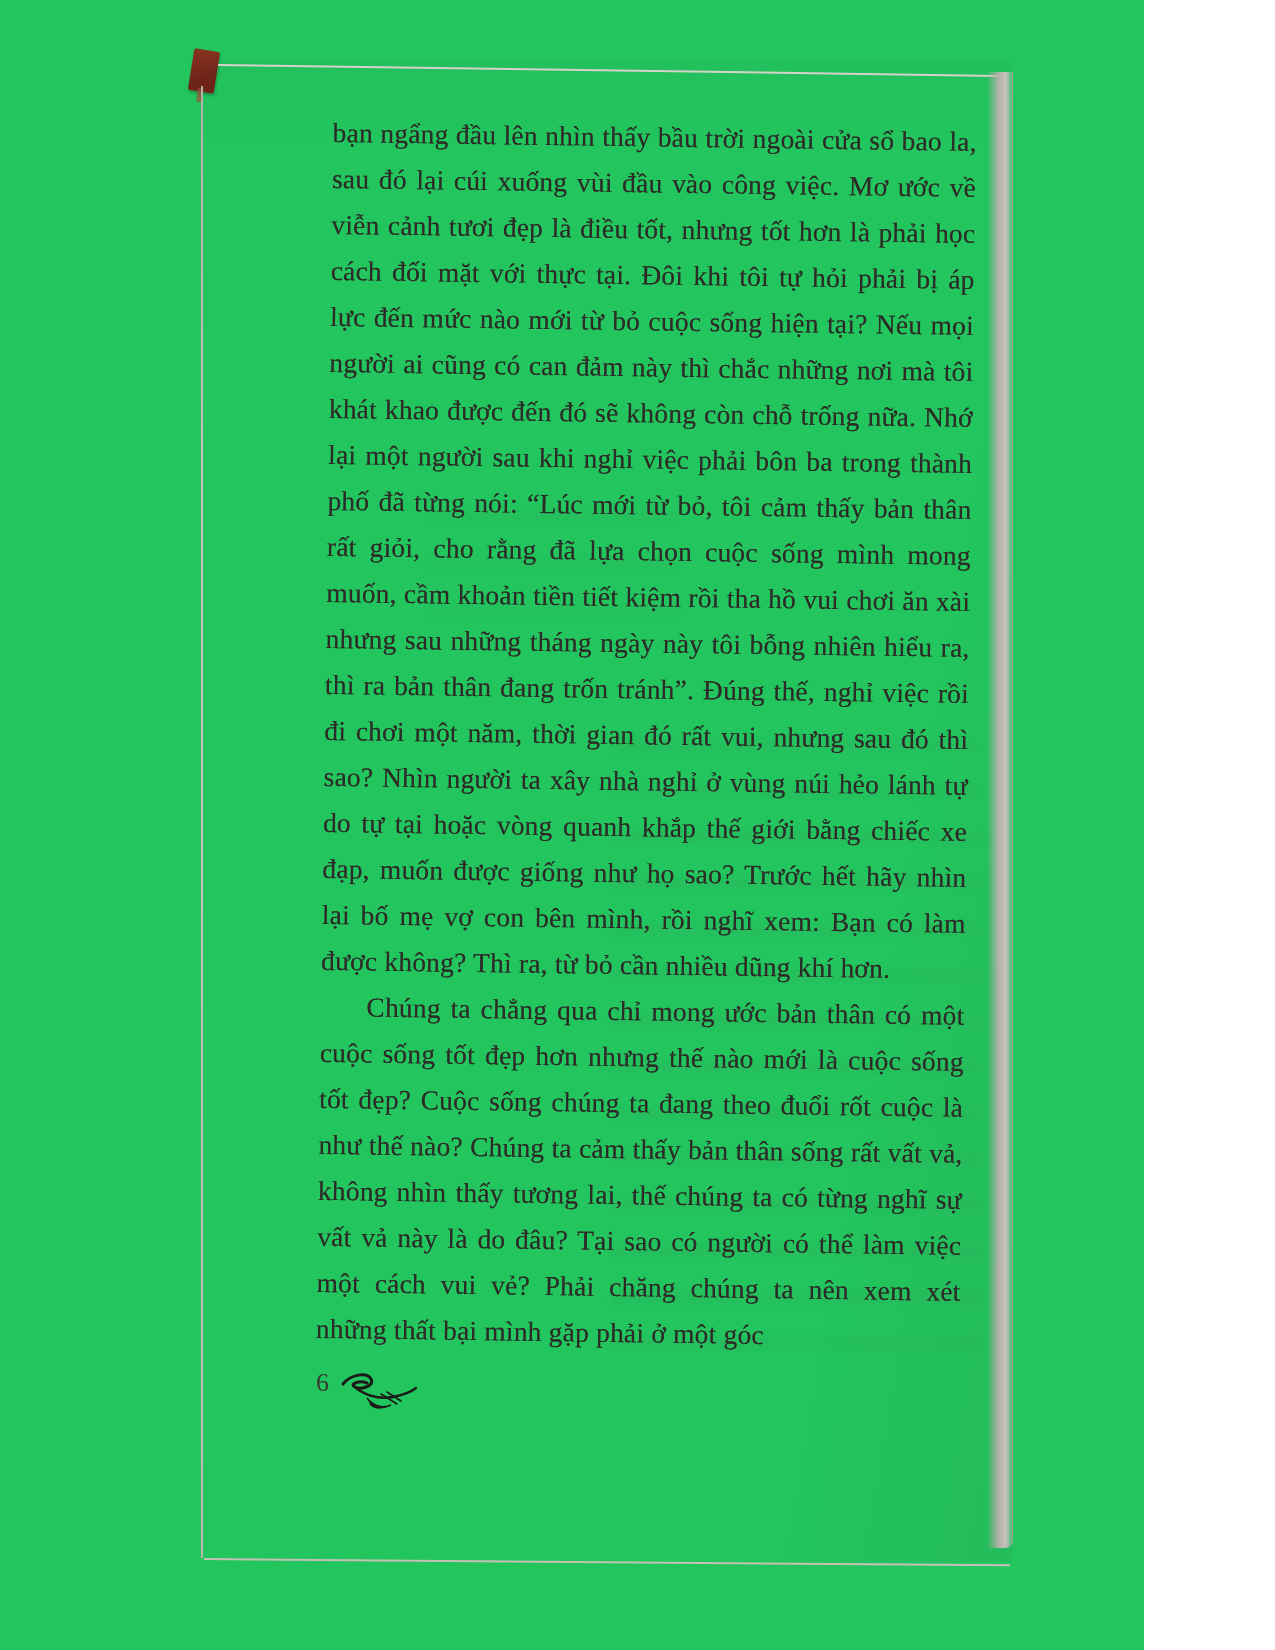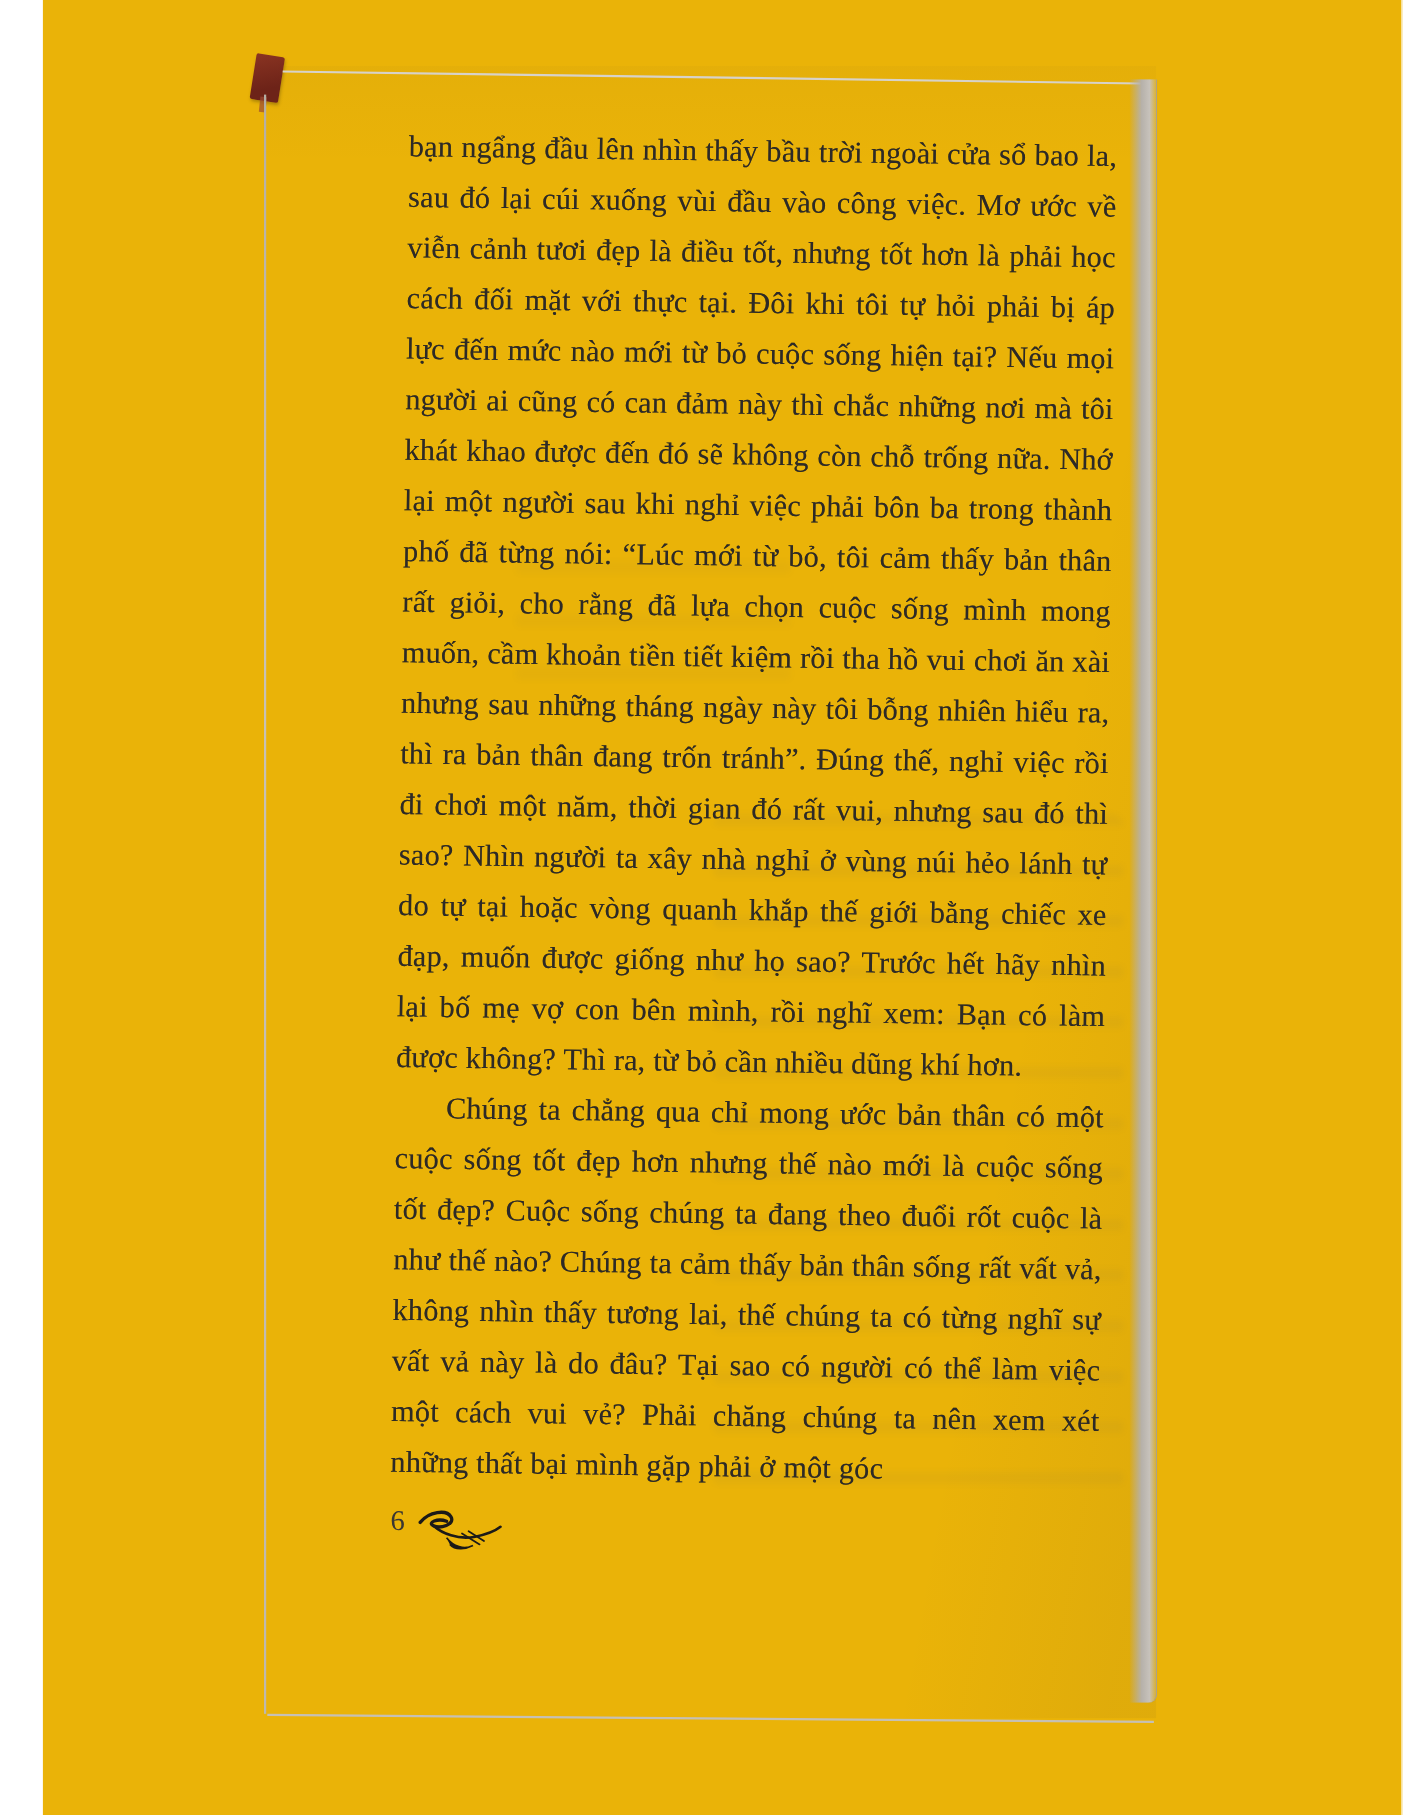--- a/index.html
+++ b/index.html
@@ -8,24 +8,23 @@
     background: #ffffff;
   }
   body {
     width: 1275px;
     height: 1650px;
     overflow: hidden;
     font-family: "Liberation Serif", serif;
   }
   .scan {
     position: relative;
-    width: 1235px;
+    width: 1144px;
     height: 1650px;
-    background: #eab308;
-    margin-left: 39px;
+    background: #22c55e;
   }
   
   .paper-shade {
     position: absolute;
     left: 200px; top: 60px;
     width: 812px; height: 1502px;
     background:
       linear-gradient(100deg, rgba(0,0,0,0.00) 78%, rgba(60,55,50,0.06) 96%),
       linear-gradient(to bottom, rgba(60,55,50,0.03) 0%, rgba(0,0,0,0) 6%);
     pointer-events: none;

